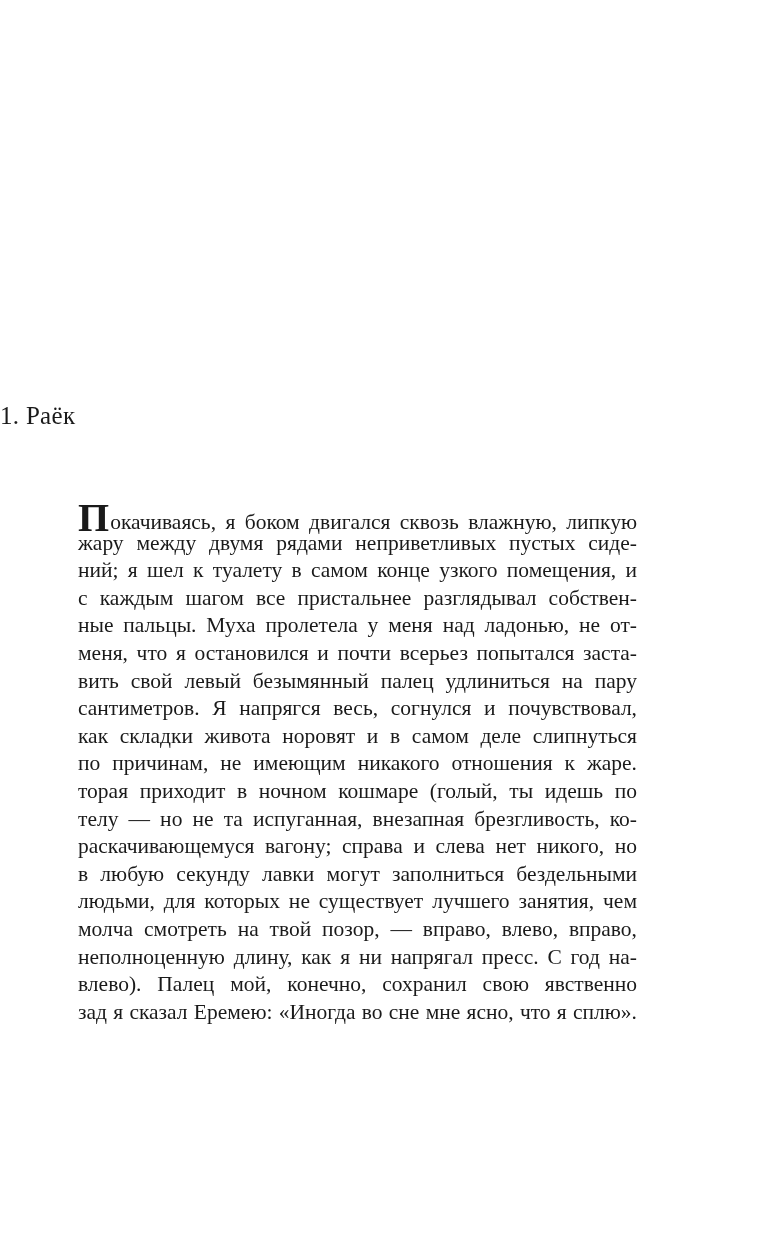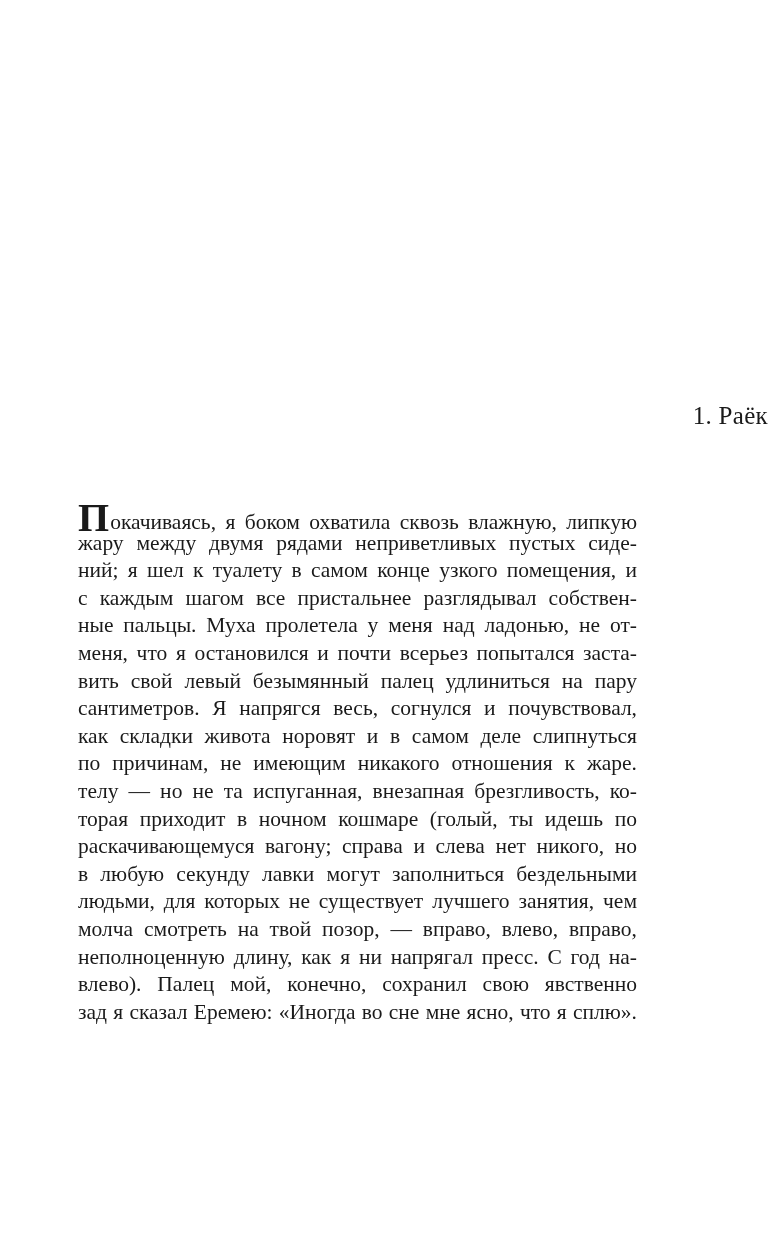--- a/index.html
+++ b/index.html
@@ -19,21 +19,21 @@
       position: absolute;
       left: 0; top: 0;
       width: 768px;
       height: 1241px;
     }
     .chapter-title {
       position: absolute;
       top: 400px;
       left: 0;
       width: 768px;
-      text-align: right;
+      text-align: left;
       font-size: 25px;
       line-height: 32px;
       letter-spacing: 0.3px;
     }
     .body-text {
       position: absolute;
       left: 78px;
       top: 502px;
       width: 559px;
       font-size: 21.5px;
@@ -61,32 +61,32 @@
     }
   </style>
 </head>
 <body>
 
 <div class="page">
 
   <div class="chapter-title">1. Раёк</div>
 
   <div class="body-text">
-    <div class="line"><span class="dropcap">П</span><span>окачиваясь, я боком охватила сквозь влажную, липкую</span></div>
+    <div class="line"><span class="dropcap">П</span><span>окачиваясь, я боком двигался сквозь влажную, липкую</span></div>
     <div class="line">жару между двумя рядами неприветливых пустых сиде-</div>
     <div class="line">ний; я шел к туалету в самом конце узкого помещения, и</div>
     <div class="line">с каждым шагом все пристальнее разглядывал собствен-</div>
     <div class="line">ные пальцы. Муха пролетела у меня над ладонью, не от-</div>
     <div class="line">меня, что я остановился и почти всерьез попытался заста-</div>
     <div class="line">вить свой левый безымянный палец удлиниться на пару</div>
     <div class="line">сантиметров. Я напрягся весь, согнулся и почувствовал,</div>
     <div class="line">как складки живота норовят и в самом деле слипнуться</div>
     <div class="line">по причинам, не имеющим никакого отношения к жаре.</div>
+    <div class="line">торая приходит в ночном кошмаре (голый, ты идешь по</div>
     <div class="line">телу — но не та испуганная, внезапная брезгливость, ко-</div>
-    <div class="line">торая приходит в ночном кошмаре (голый, ты идешь по</div>
     <div class="line">раскачивающемуся вагону; справа и слева нет никого, но</div>
     <div class="line">в любую секунду лавки могут заполниться бездельными</div>
     <div class="line">людьми, для которых не существует лучшего занятия, чем</div>
     <div class="line">молча смотреть на твой позор, — вправо, влево, вправо,</div>
     <div class="line">неполноценную длину, как я ни напрягал пресс. С год на-</div>
     <div class="line">влево). Палец мой, конечно, сохранил свою явственно</div>
     <div class="line last">зад я сказал Еремею: «Иногда во сне мне ясно, что я сплю».</div>
   </div>
 
 </div>

